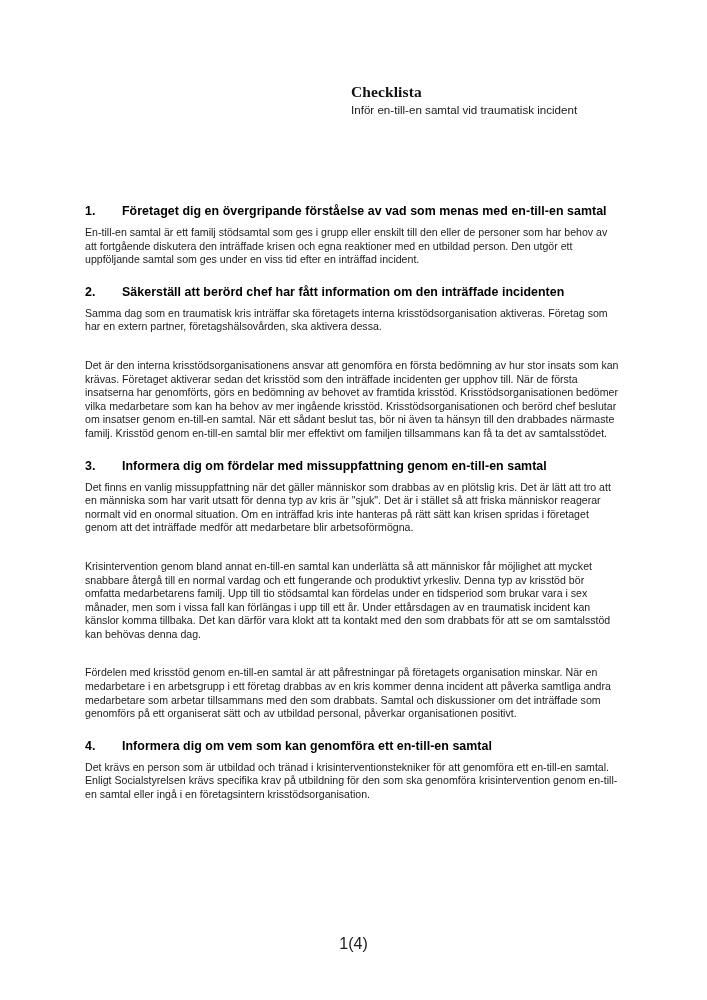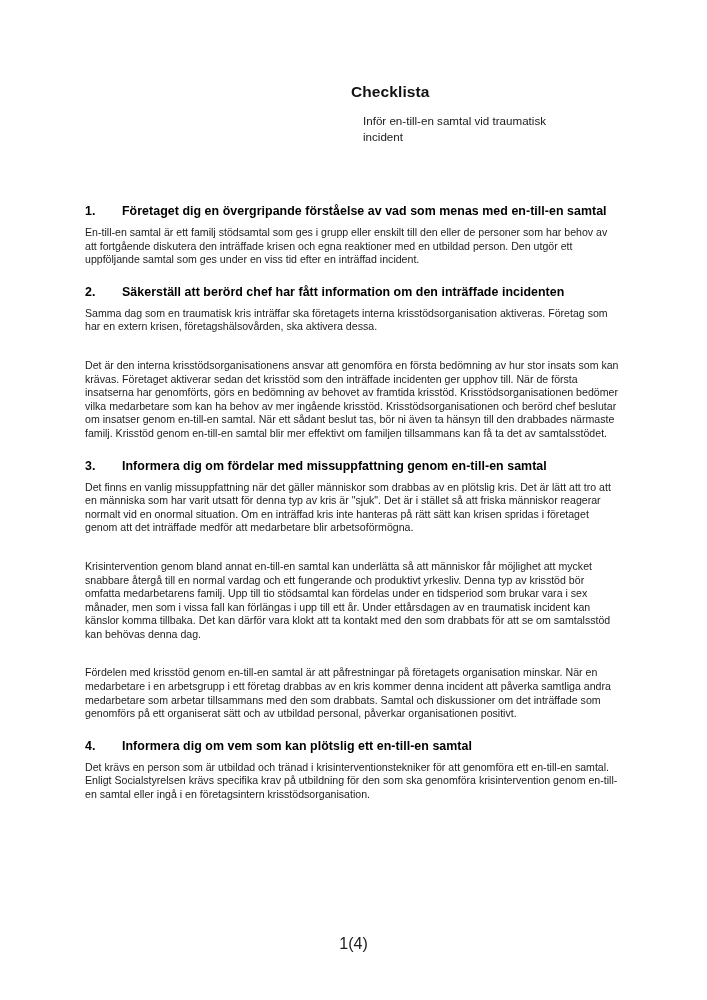--- a/index.html
+++ b/index.html
@@ -29,26 +29,27 @@
     top: 82px;
     width: 248px;
   }
   .doc-title {
     font-size: 15.5px;
     font-weight: bold;
     line-height: 19px;
     letter-spacing: .1px;
     margin: 0 0 1px 0;
     color: #111111;
+    font-family: Liberation Serif, serif;
   }
   .doc-subtitle {
     font-size: 11.6px;
     font-weight: normal;
     line-height: 16px;
-    margin: 12px;
+    margin: 0;
     color: #1a1a1a;
   }
 
   
   .content {
     position: absolute;
     left: 85px;
     top: 203px;
     width: 535px;
   }
@@ -118,38 +119,38 @@
         <span class="sec-title">Företaget dig en övergripande förståelse av vad som menas med en-till-en samtal</span>
       </div>
       <p class="para">En-till-en samtal är ett familj stödsamtal som ges i grupp eller enskilt till den eller de personer som har behov av att fortgående diskutera den inträffade krisen och egna reaktioner med en utbildad person. Den utgör ett uppföljande samtal som ges under en viss tid efter en inträffad incident.</p>
     </div>
 
     <div class="section section-2">
       <div class="sec-heading">
         <span class="sec-num">2.</span>
         <span class="sec-title">Säkerställ att berörd chef har fått information om den inträffade incidenten</span>
       </div>
-      <p class="para">Samma dag som en traumatisk kris inträffar ska företagets interna krisstödsorganisation aktiveras. Företag som har en extern krisen, företagshälsovården, ska aktivera dessa.</p>
+      <p class="para">Samma dag som en traumatisk kris inträffar ska företagets interna krisstödsorganisation aktiveras. Företag som har en extern partner, företagshälsovården, ska aktivera dessa.</p>
       <p class="para">Det är den interna krisstödsorganisationens ansvar att genomföra en första bedömning av hur stor insats som kan krävas. Företaget aktiverar sedan det krisstöd som den inträffade incidenten ger upphov till. När de första insatserna har genomförts, görs en bedömning av behovet av framtida krisstöd. Krisstödsorganisationen bedömer vilka medarbetare som kan ha behov av mer ingående krisstöd. Krisstödsorganisationen och berörd chef beslutar om insatser genom en-till-en samtal. När ett sådant beslut tas, bör ni även ta hänsyn till den drabbades närmaste familj. Krisstöd genom en-till-en samtal blir mer effektivt om familjen tillsammans kan få ta det av samtalsstödet.</p>
     </div>
 
     <div class="section section-3">
       <div class="sec-heading">
         <span class="sec-num">3.</span>
         <span class="sec-title">Informera dig om fördelar med missuppfattning genom en-till-en samtal</span>
       </div>
       <p class="para">Det finns en vanlig missuppfattning när det gäller människor som drabbas av en plötslig kris. Det är lätt att tro att en människa som har varit utsatt för denna typ av kris är "sjuk". Det är i stället så att friska människor reagerar normalt vid en onormal situation. Om en inträffad kris inte hanteras på rätt sätt kan krisen spridas i företaget genom att det inträffade medför att medarbetare blir arbetsoförmögna.</p>
       <p class="para">Krisintervention genom bland annat en-till-en samtal kan underlätta så att människor får möjlighet att mycket snabbare återgå till en normal vardag och ett fungerande och produktivt yrkesliv. Denna typ av krisstöd bör omfatta medarbetarens familj. Upp till tio stödsamtal kan fördelas under en tidsperiod som brukar vara i sex månader, men som i vissa fall kan förlängas i upp till ett år. Under ettårsdagen av en traumatisk incident kan känslor komma tillbaka. Det kan därför vara klokt att ta kontakt med den som drabbats för att se om samtalsstöd kan behövas denna dag.</p>
       <p class="para">Fördelen med krisstöd genom en-till-en samtal är att påfrestningar på företagets organisation minskar. När en medarbetare i en arbetsgrupp i ett företag drabbas av en kris kommer denna incident att påverka samtliga andra medarbetare som arbetar tillsammans med den som drabbats. Samtal och diskussioner om det inträffade som genomförs på ett organiserat sätt och av utbildad personal, påverkar organisationen positivt.</p>
     </div>
 
     <div class="section section-4">
       <div class="sec-heading">
         <span class="sec-num">4.</span>
-        <span class="sec-title">Informera dig om vem som kan plötslig ett en-till-en samtal</span>
+        <span class="sec-title">Informera dig om vem som kan genomföra ett en-till-en samtal</span>
       </div>
       <p class="para">Det krävs en person som är utbildad och tränad i krisinterventionstekniker för att genomföra ett en-till-en samtal. Enligt Socialstyrelsen krävs specifika krav på utbildning för den som ska genomföra krisintervention genom en-till-en samtal eller ingå i en företagsintern krisstödsorganisation.</p>
     </div>
 
   </div>
 
   <div class="footer">
     <span>1(4)</span>
   </div>
 

